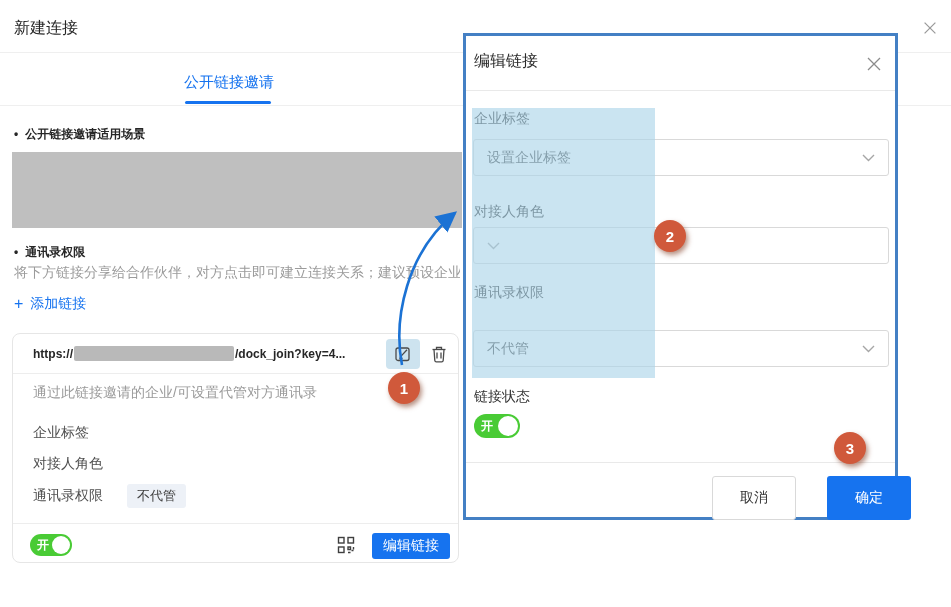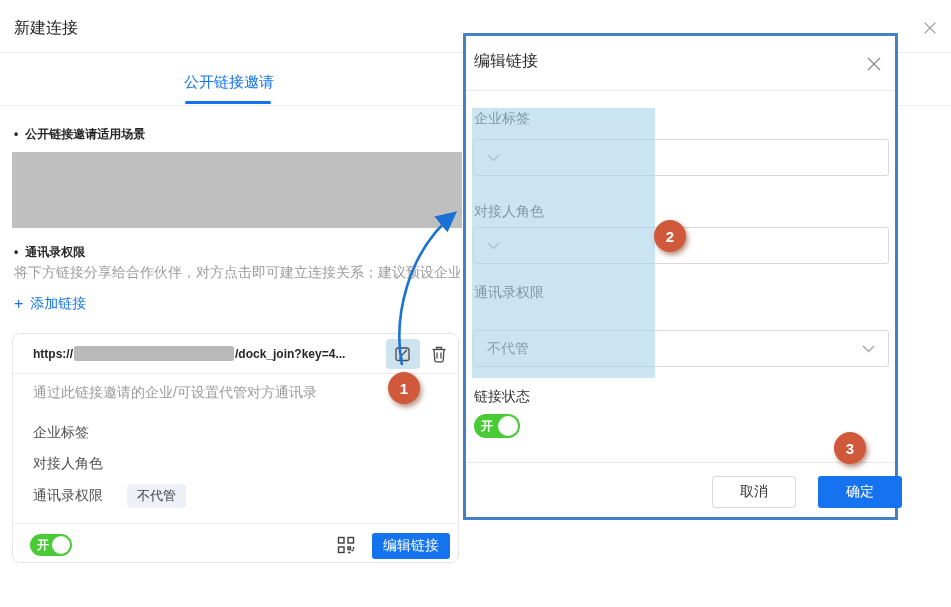--- a/index.html
+++ b/index.html
@@ -43,23 +43,23 @@
   .share-btn{position:absolute;right:8px;top:199px;width:78px;height:26px;background:var(--accent);color:#fff;font-size:14px;border:none;border-radius:3px;cursor:pointer;}
   
   .modal{left:463px;top:33px;width:435px;height:487px;background:#fff;border:3px solid var(--modal-border);z-index:10;}
   .modal .m-title{position:absolute;left:8px;top:15px;font-size:16px;color:#2b2b2b;}
   .m-close{position:absolute;left:396px;top:16px;width:24px;height:24px;display:flex;align-items:center;justify-content:center;cursor:pointer;}
   .m-hr{position:absolute;left:0;right:0;height:1px;background:#e9e9e9;}
   .m-label{position:absolute;left:8px;font-size:14px;color:#333;}
   .m-desc{position:absolute;left:8px;font-size:13px;color:#a3a3a3;}
   .m-select{position:absolute;left:7px;width:416px;height:37px;border:1px solid #d9d9d9;border-radius:3px;background:#fff;display:flex;align-items:center;padding:0 13px;cursor:pointer;}
   .m-select .sel-text{font-size:14px;color:#4a4a4a;flex:1;}
-  .m-footer-btn{position:absolute;top:440px;width:84px;height:32px;font-size:14px;border-radius:3px;cursor:pointer;}
+  .m-footer-btn{position:absolute;top:440px;width:84px;height:44px;font-size:14px;border-radius:3px;cursor:pointer;}
   .btn-cancel{left:246px;background:#fff;border:1px solid #d9d9d9;color:#333;}
-  .btn-ok{left:352px;background:var(--accent);border:none;color:#fff;}
+  .btn-ok{left:361px;background:var(--accent);border:none;color:#fff;}
   
   .highlight{left:472px;top:108px;width:183px;height:270px;background:var(--highlight);z-index:15;pointer-events:none;}
   .arrow-layer{left:0;top:0;width:951px;height:607px;z-index:25;pointer-events:none;}
   .marker{position:absolute;width:32px;height:32px;border-radius:50%;background:var(--marker);color:#fff;font-size:15px;font-weight:bold;display:flex;align-items:center;justify-content:center;z-index:30;box-shadow:2px 3px 5px rgba(125,55,30,.55);pointer-events:none;}
 </style>
 </head>
 <body>
 
 <div class="abs win-title">新建连接</div>
 
@@ -141,20 +141,21 @@
   <div class="m-title">编辑链接</div>
   <div class="m-close">
     <svg width="20" height="20" viewBox="0 0 20 20" fill="none" stroke="#8c8c8c" stroke-width="1.3">
         <path d="M4 4 L16 16 M16 4 L4 16"></path>
       </svg>
   </div>
   <div class="m-hr" style="top:54px"></div>
 
   <div class="m-label" style="top:74px">企业标签</div>
   <div class="m-select" style="top:103px">
+    <span class="sel-text">设置企业标签</span>
     <svg width="13" height="8" viewBox="0 0 13 8" fill="none" stroke="#a6a6a6" stroke-width="1.4">
         <path d="M1 1 L6.5 6.5 L12 1"></path>
       </svg>
   </div>
 
   <div class="m-label" style="top:167px">对接人角色</div>
   <div class="m-select" style="top:191px">
     <svg width="13" height="8" viewBox="0 0 13 8" fill="none" stroke="#a6a6a6" stroke-width="1.4">
         <path d="M1 1 L6.5 6.5 L12 1"></path>
       </svg>

